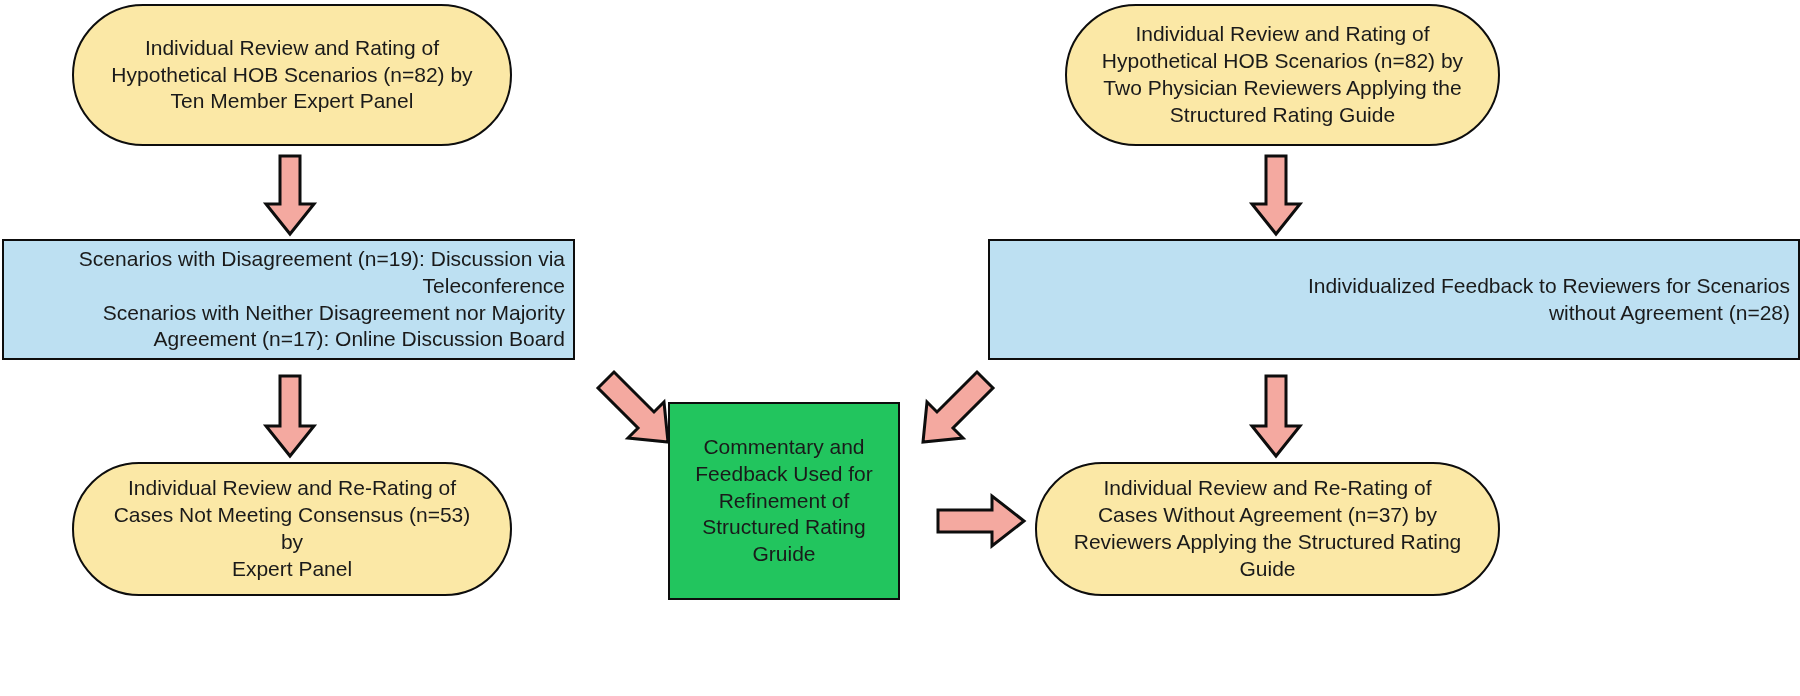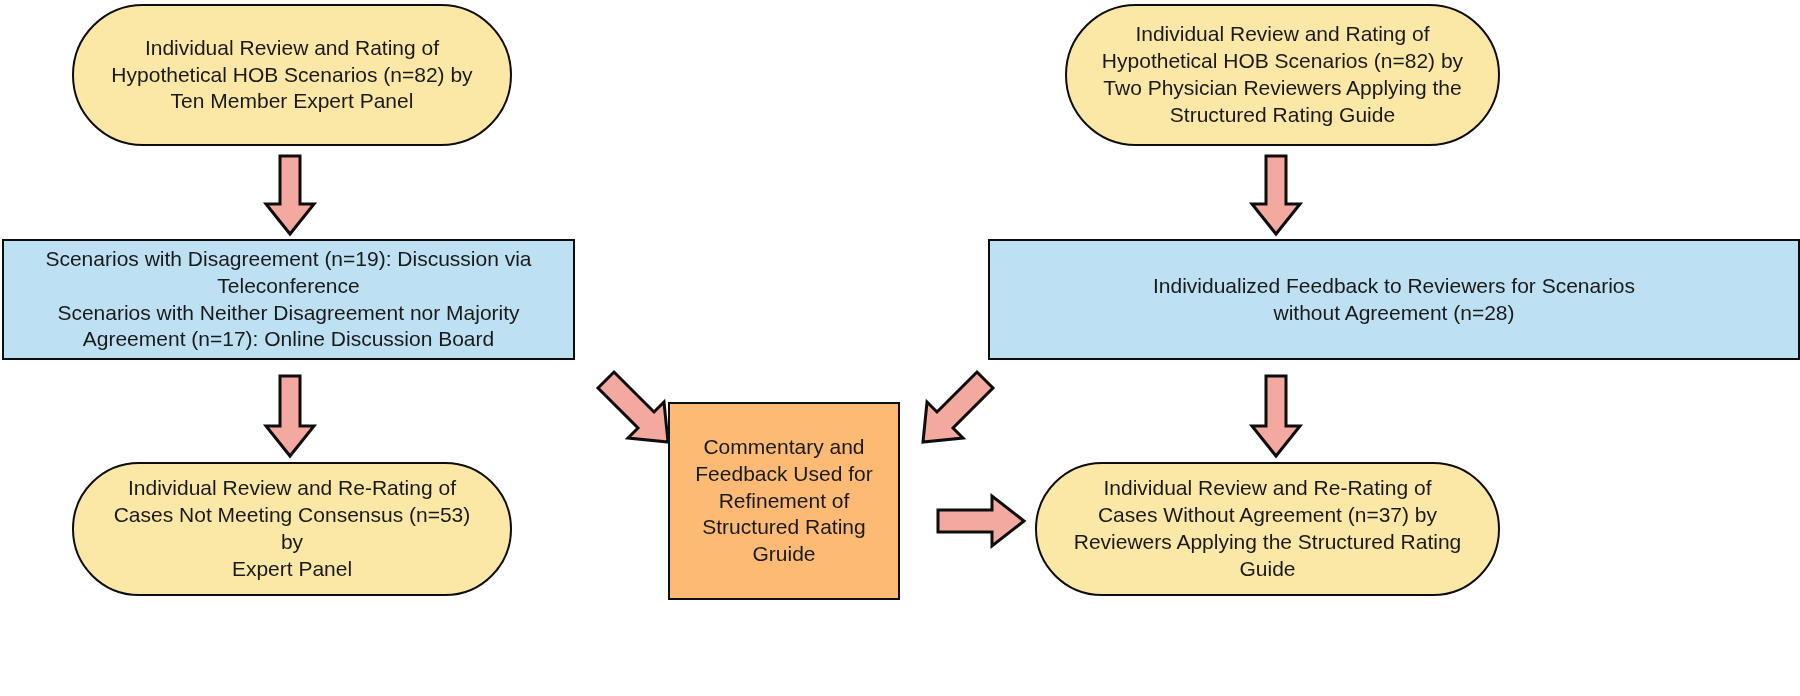--- a/index.html
+++ b/index.html
@@ -38,23 +38,23 @@
     padding: 4px 26px;
   }
   .process-blue {
     background: #bde0f2;
     border: 2.5px solid #0d0d0d;
     border-radius: 0;
     text-align: left;
     font-size: 21px;
     padding: 6px 8px;
   }
-  .process-blue .label { text-align: center; }
+  .process-blue .label { text-align: right; }
   .process-green {
-    background: #fdba74;
+    background: #22c55e;
     border: 2.5px solid #0d0d0d;
     border-radius: 0;
     text-align: center;
     font-size: 21px;
     padding: 6px 8px;
   }
   .arrow {
     position: absolute;
     pointer-events: none;
   }

